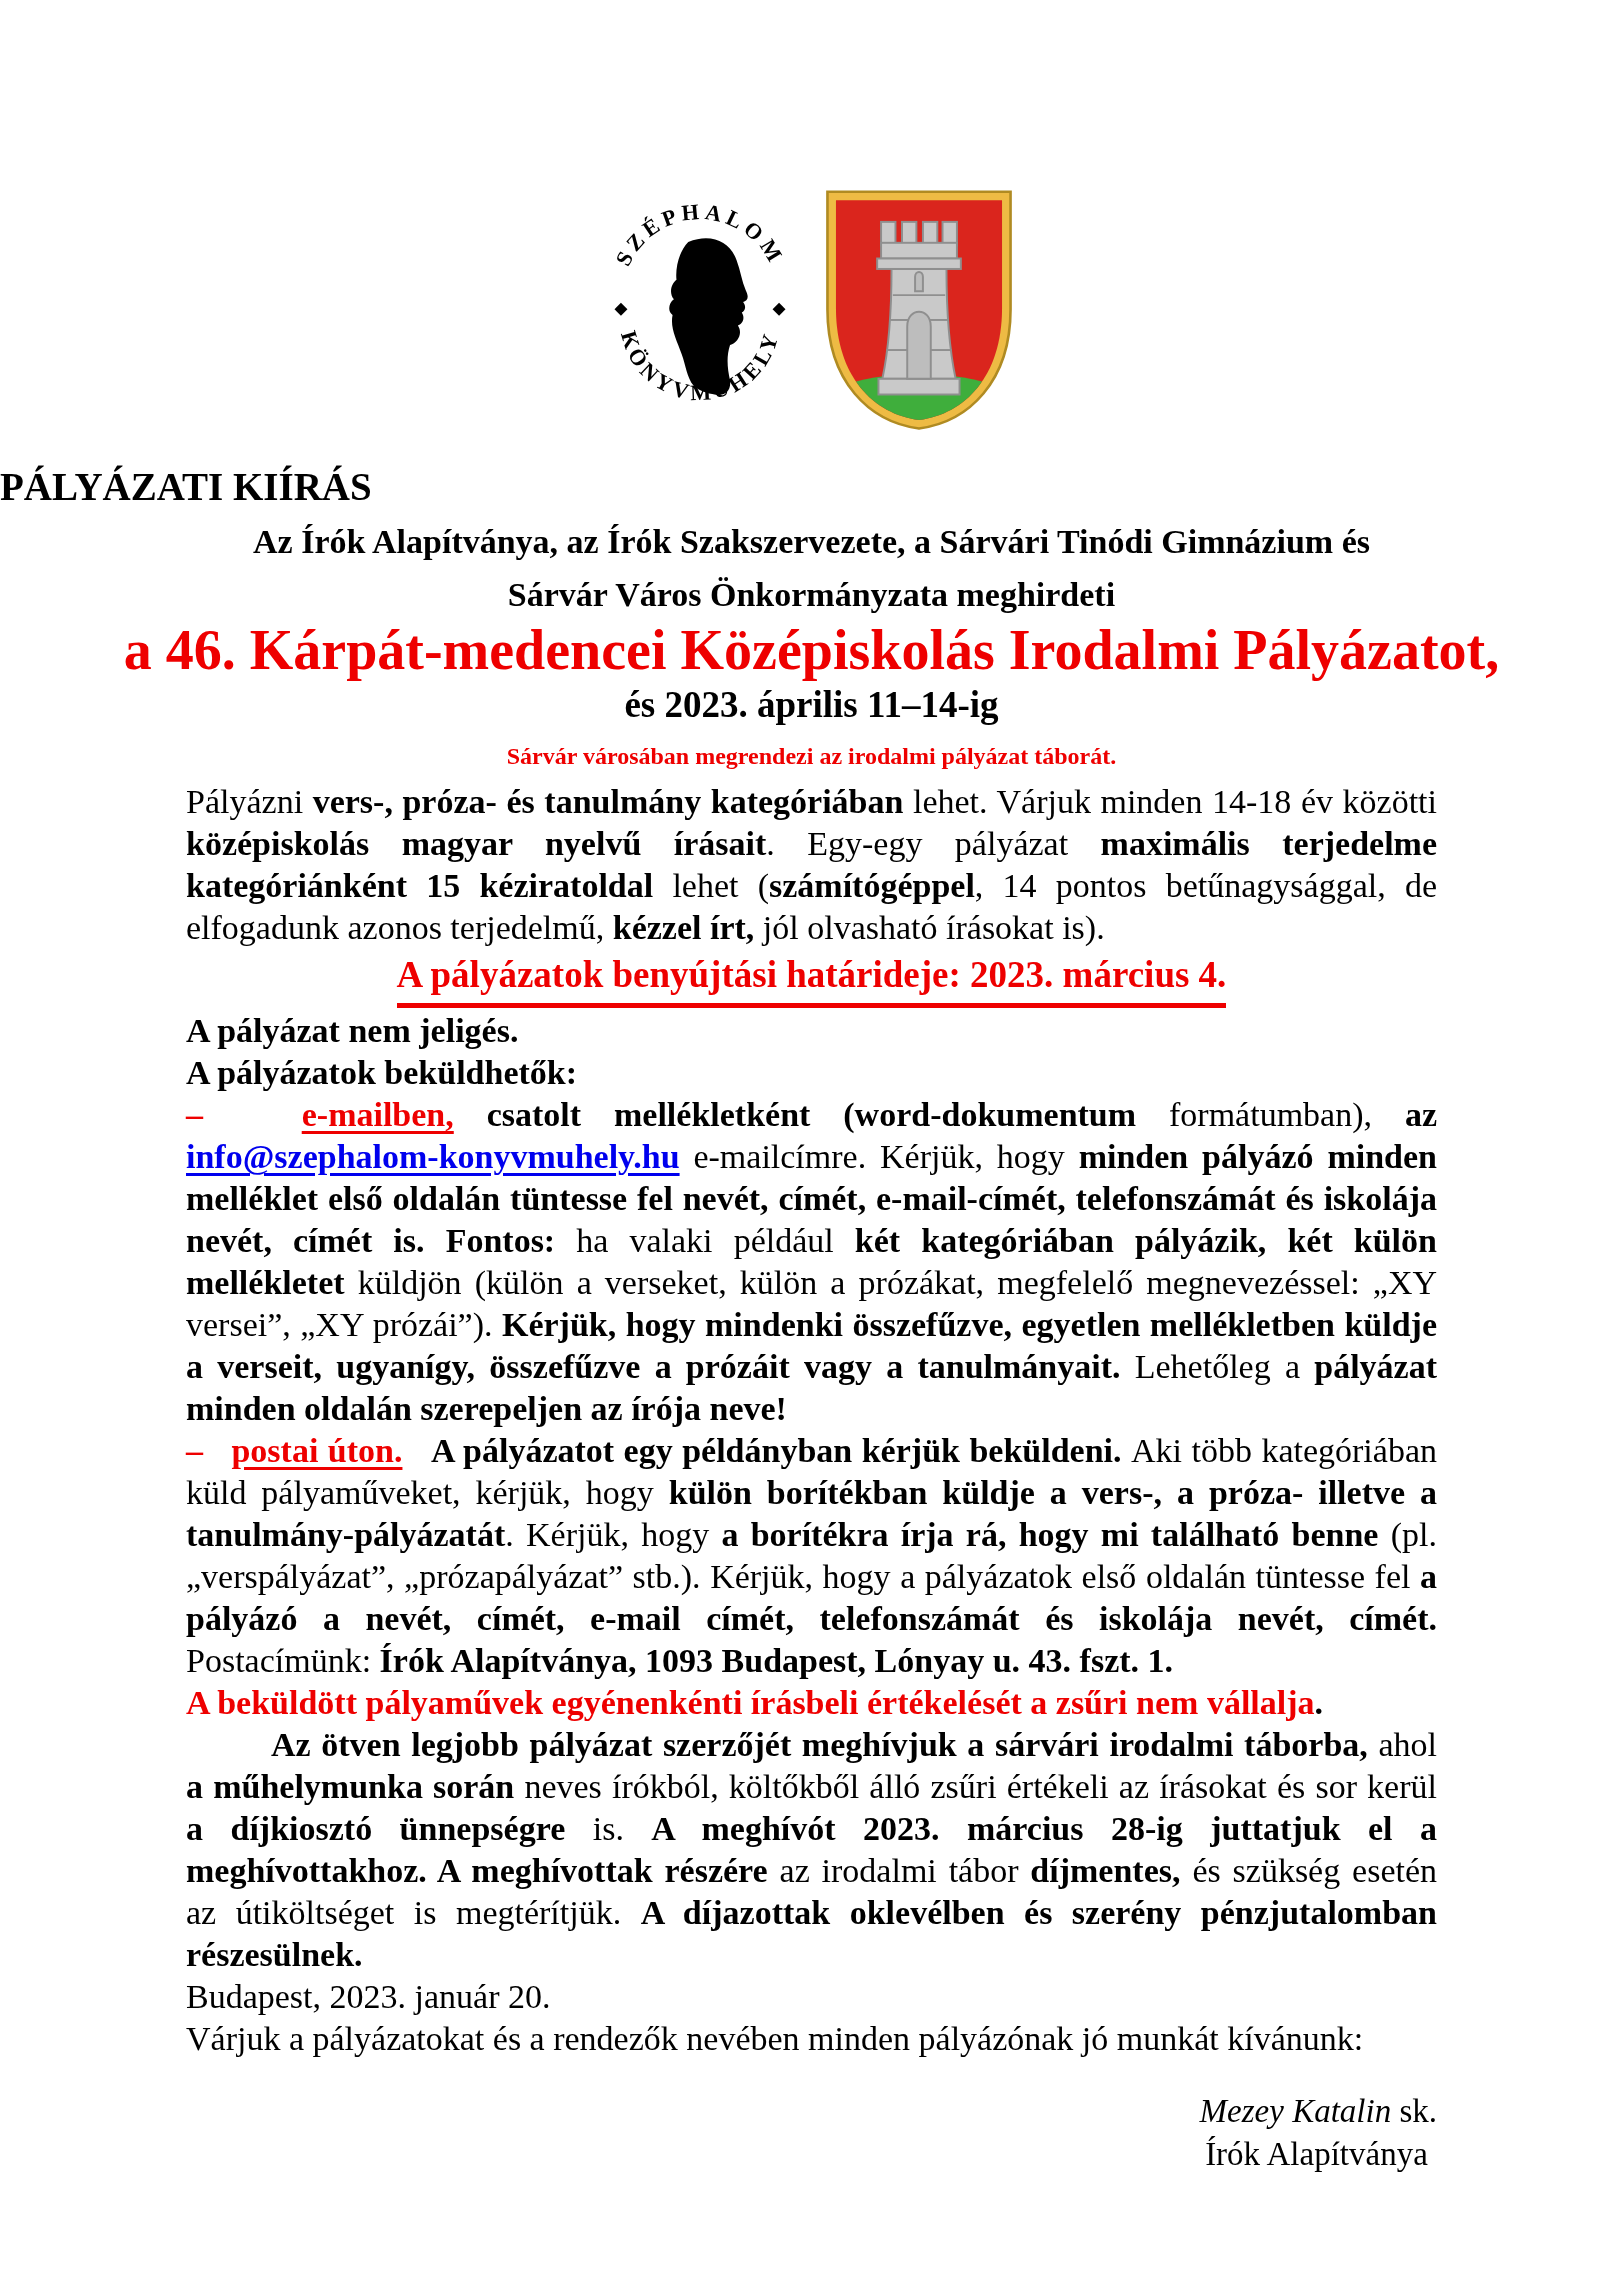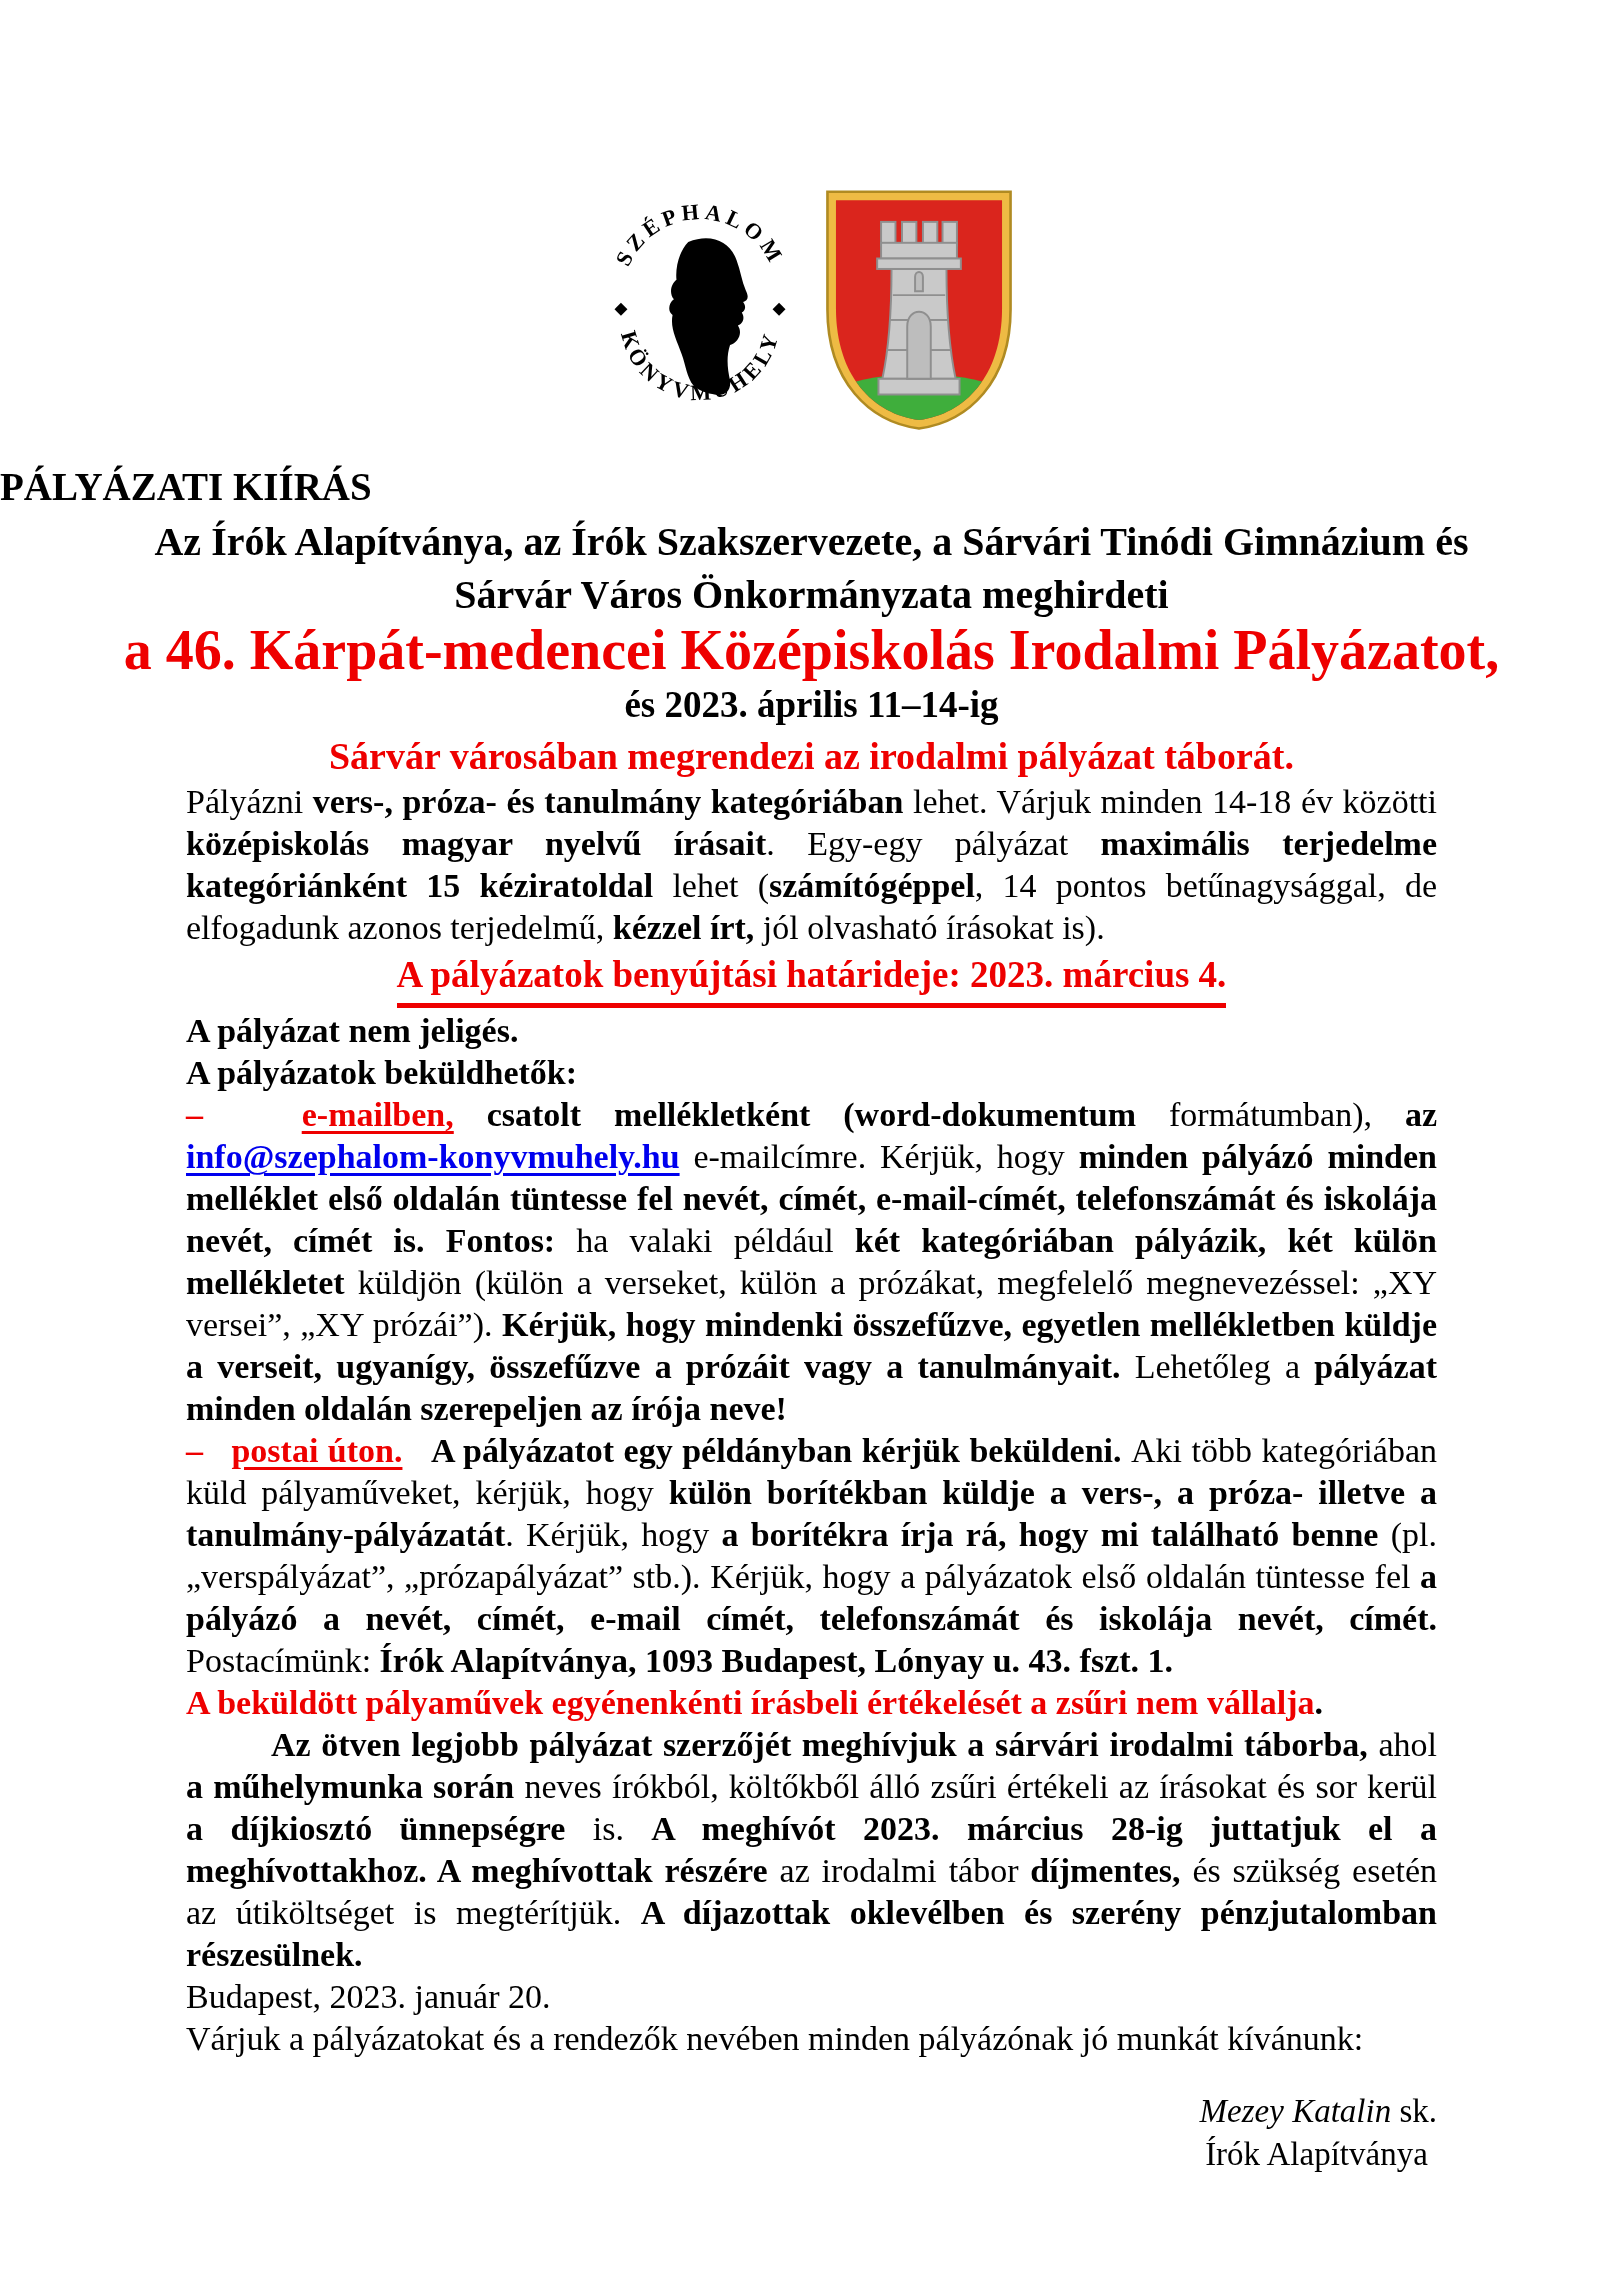--- a/index.html
+++ b/index.html
@@ -15,24 +15,24 @@
     margin-top:182px;
     height:255px;
     display:flex;
     justify-content:center;
     align-items:center;
     gap:19.6px;
   }
   .logo-szephalom{width:196px;height:219px;}
   .logo-sarvar{width:204px;height:249px;}
   .h-title{font-weight:bold;font-size:39px;line-height:56px;margin-top:22px;}
-  .h-line{text-align:center;font-weight:bold;font-size:40px;line-height:53px;}
+  .h-line{text-align:center;font-weight:bold;font-size:34px;line-height:53px;}
   .h-red{text-align:center;font-weight:bold;font-size:56px;line-height:58px;}
   .h-date{text-align:center;font-weight:bold;font-size:37px;line-height:52px;}
-  .h-red2{text-align:center;font-weight:bold;font-size:38px;line-height:50px;}
+  .h-red2{text-align:center;font-weight:bold;font-size:24px;line-height:50px;}
   .content{margin:0 186px;}
   .body-text{font-size:34px;line-height:42px;text-align:justify;margin:0;}
   .bold{font-weight:bold;}
   .indent{text-indent:85px;}
   .deadline{text-align:center;font-size:37px;line-height:50px;font-weight:bold;margin:1.3px 0 2.6px 0;}
   .deadline-text{display:inline-block;border-bottom:5.2px solid;padding-bottom:2.6px;}
   .run{white-space:pre-wrap;}
   .b{font-weight:bold;}
   .i{font-style:italic;}
   .u{text-decoration:underline;text-decoration-thickness:2.6px;text-underline-offset:5.2px;}

